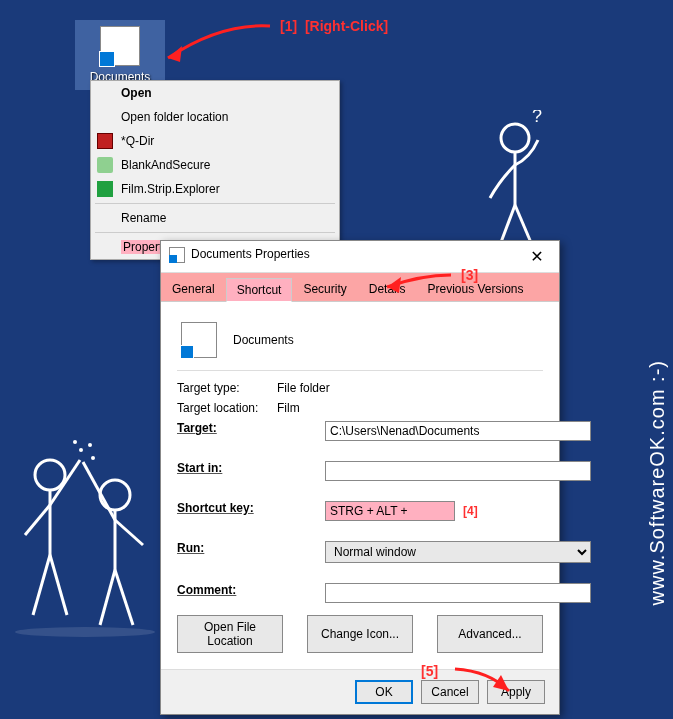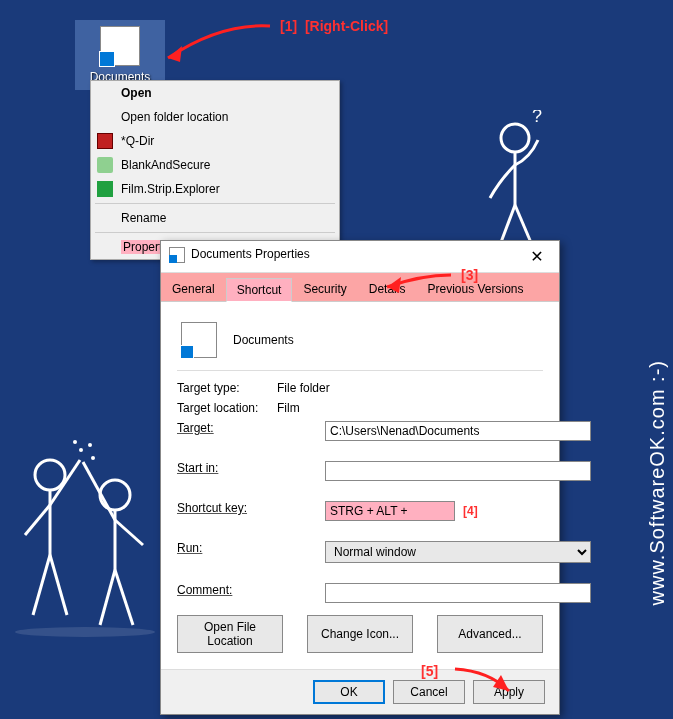--- a/index.html
+++ b/index.html
@@ -42,31 +42,31 @@
     .tab.active { border: 1px solid #ccc; border-bottom: 1px solid #fff; background: #fff; position: relative; top: 1px; }
     .tab.hl { background: #ffb0c0; }
     
     .dialog-body { padding: 12px 16px; background: #fff; }
     .doc-header { display: flex; align-items: center; gap: 16px; padding: 8px 4px 12px; border-bottom: 1px solid #ddd; margin-bottom: 10px; }
     .doc-header .doc-icon { width: 36px; height: 36px; background: #fff; border: 1px solid #888; position: relative; }
     .doc-header .doc-icon::after { content: ""; position: absolute; bottom: -2px; left: -2px; width: 12px; height: 12px; background: #0078d7; border: 1px solid #fff; }
     
     .form-row { display: flex; margin: 6px 0; }
     .form-row .fl { width: 100px; }
-    .form-row .fl.u { text-decoration: underline; text-decoration-color: #555; }
+    .form-row .fl.u { text-decoration: underline; text-decoration-color: #555; font-weight: bold; }
     .form-row .fv { flex: 1; }
     .form-row input[type=text], .form-row select { width: 100%; padding: 2px 4px; border: 1px solid #888; font-size: 12px; font-family: inherit; margin-left: 48px; }
     .form-row input.hl { background: #ffb0c0; }
     .form-row select { background: #e8e8e8; }
     
     .btn-row { display: flex; gap: 24px; margin: 12px 0 4px; }
     .btn-row button { flex: 1; padding: 4px 8px; border: 1px solid #888; background: #e8e8e8; font-size: 12px; cursor: pointer; }
     
     .dialog-footer { display: flex; justify-content: flex-end; gap: 8px; padding: 10px 14px; background: #f0f0f0; border-top: 1px solid #ddd; }
-    .dialog-footer button { width: 72px; padding: 3px; border: 1px solid #888; background: #e8e8e8; font-size: 12px; cursor: pointer; }
+    .dialog-footer button { width: 58px; padding: 3px; border: 1px solid #888; background: #e8e8e8; font-size: 12px; cursor: pointer; }
     .dialog-footer button.primary { border: 2px solid #0078d7; background: #e8e8e8; }
     
     
     .stick { position: absolute; }
     .stick svg { stroke: #fff; stroke-width: 3; fill: none; }
     
     
     .watermark { position: absolute; right: 16px; top: 50%; transform: translateY(-50%) rotate(-90deg); transform-origin: right center; color: #fff; font-size: 20px; white-space: nowrap; letter-spacing: 1px; }
   </style>
 </head>

